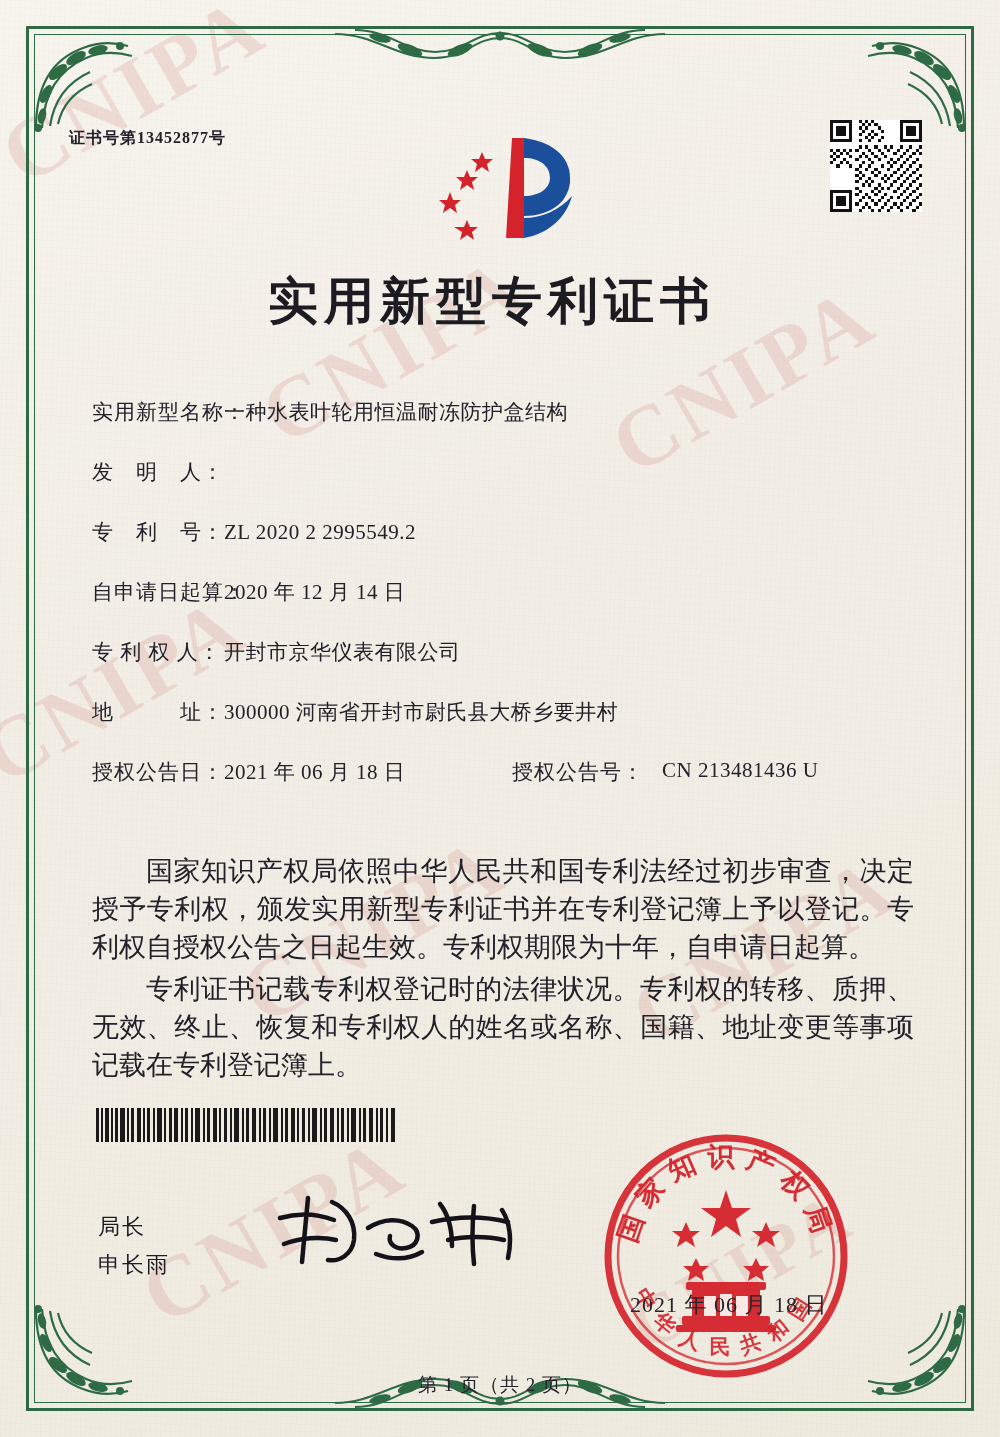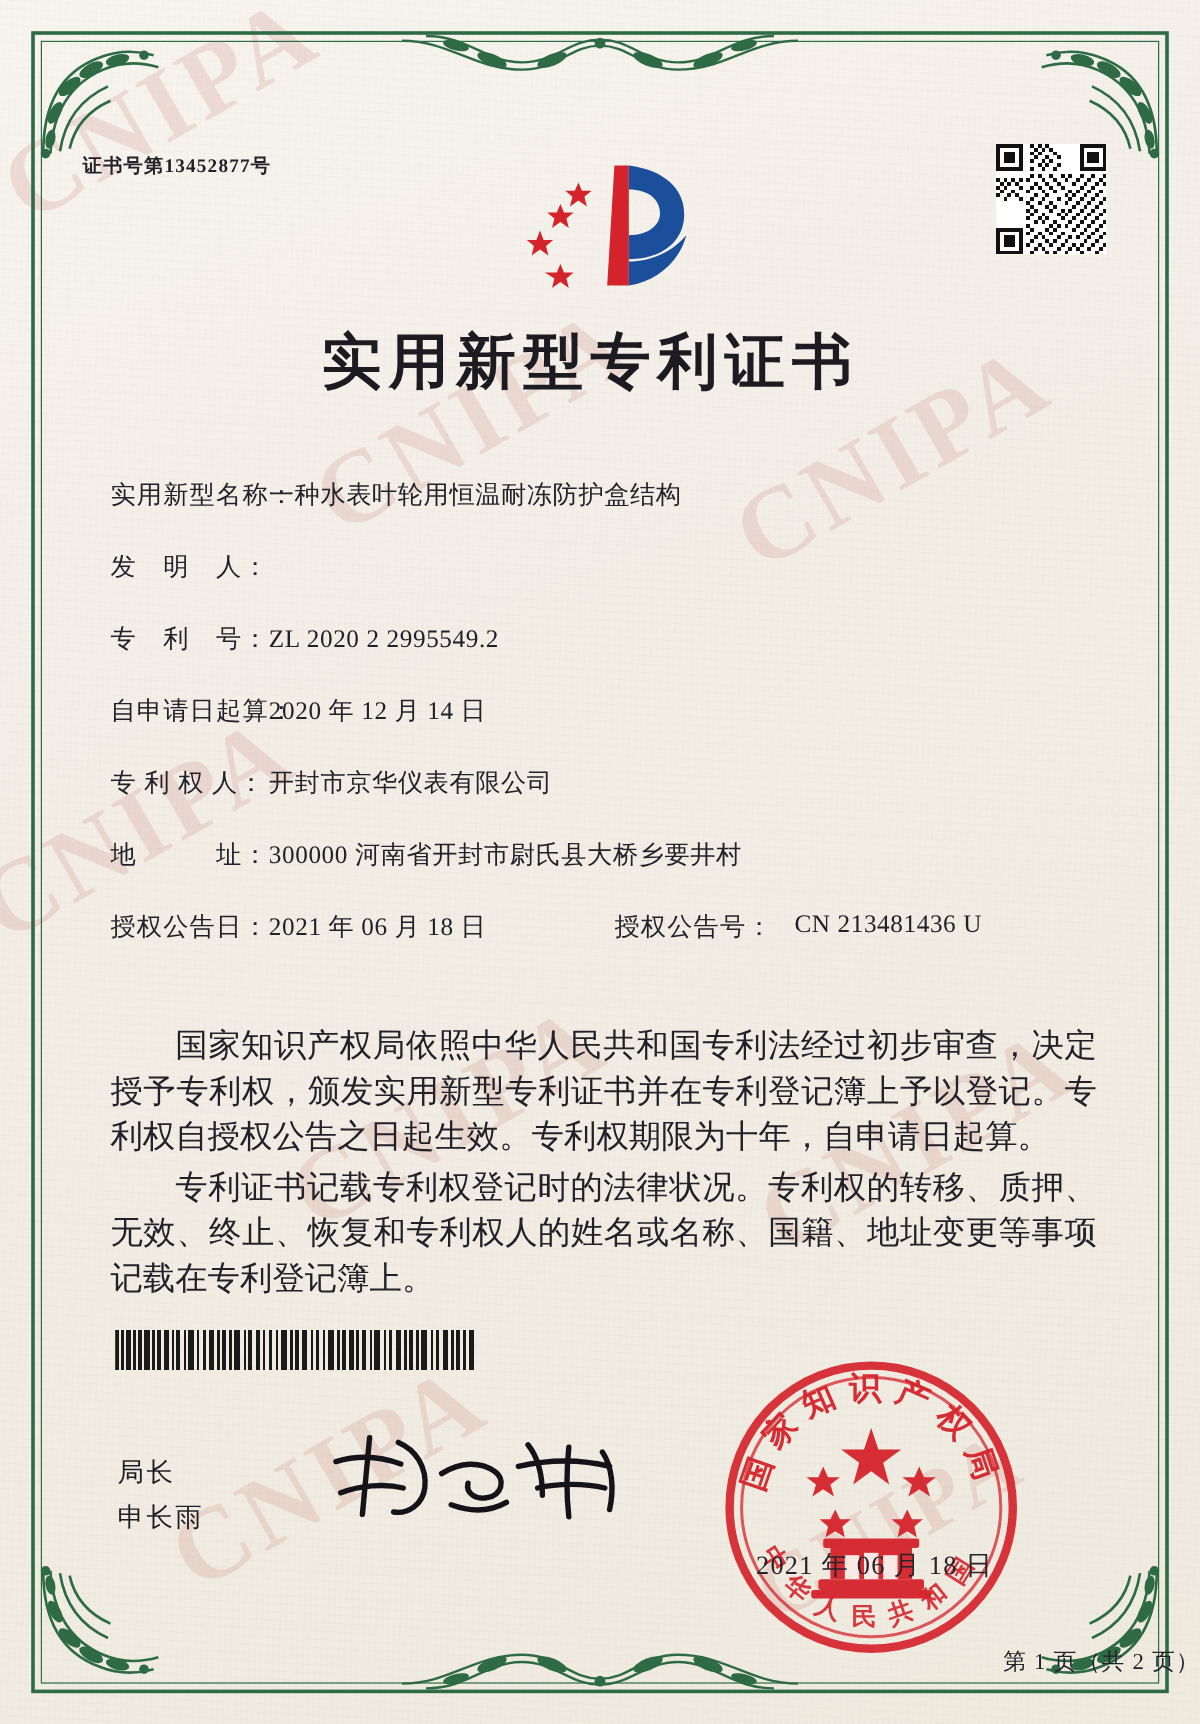--- a/index.html
+++ b/index.html
@@ -220,21 +220,21 @@
     font-size: 22px;
     color: #262329;
     letter-spacing: 1px;
     white-space: nowrap;
   }
 
   
   #footer {
     position: absolute;
     left: 0; right: 0; top: 1372px;
-    text-align: right;
+    text-align: center;
     font-size: 19px;
     color: #23222a;
     letter-spacing: 1px;
   }
 </style>
 </head>
 <body>
 
 <div id="page">
 

